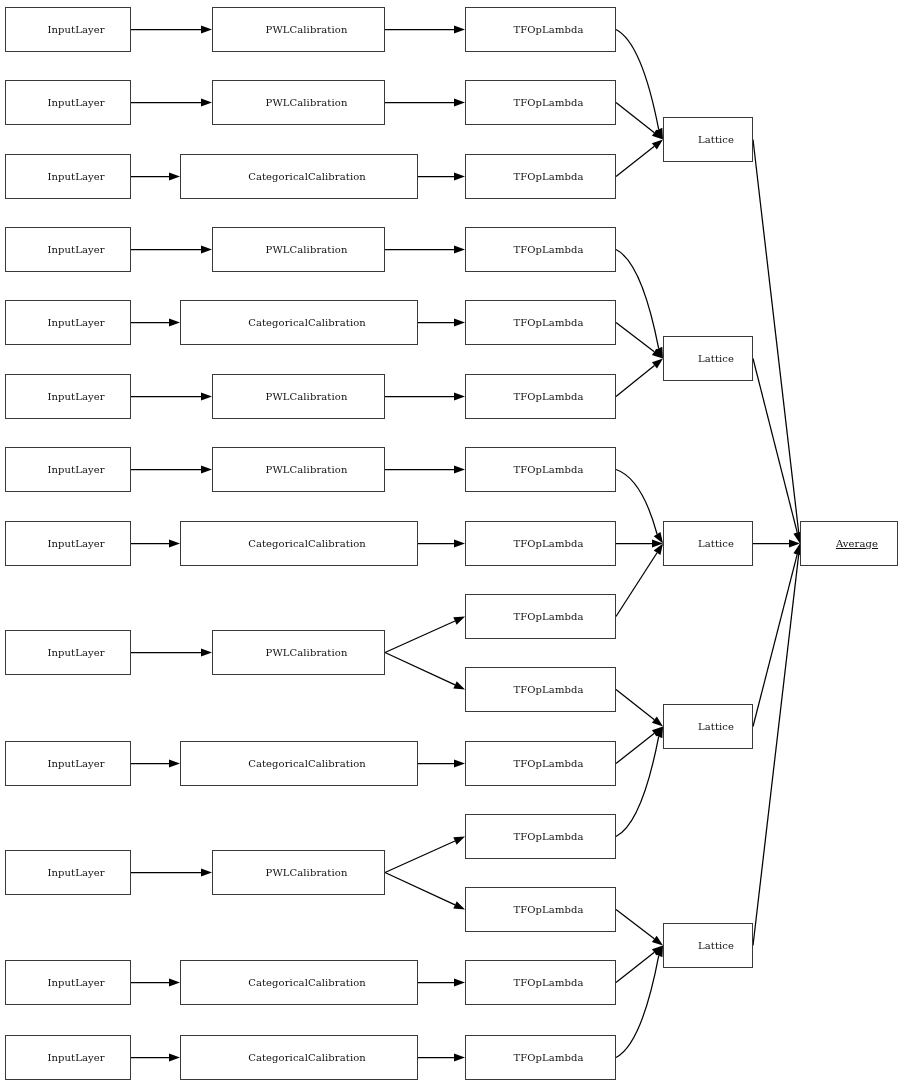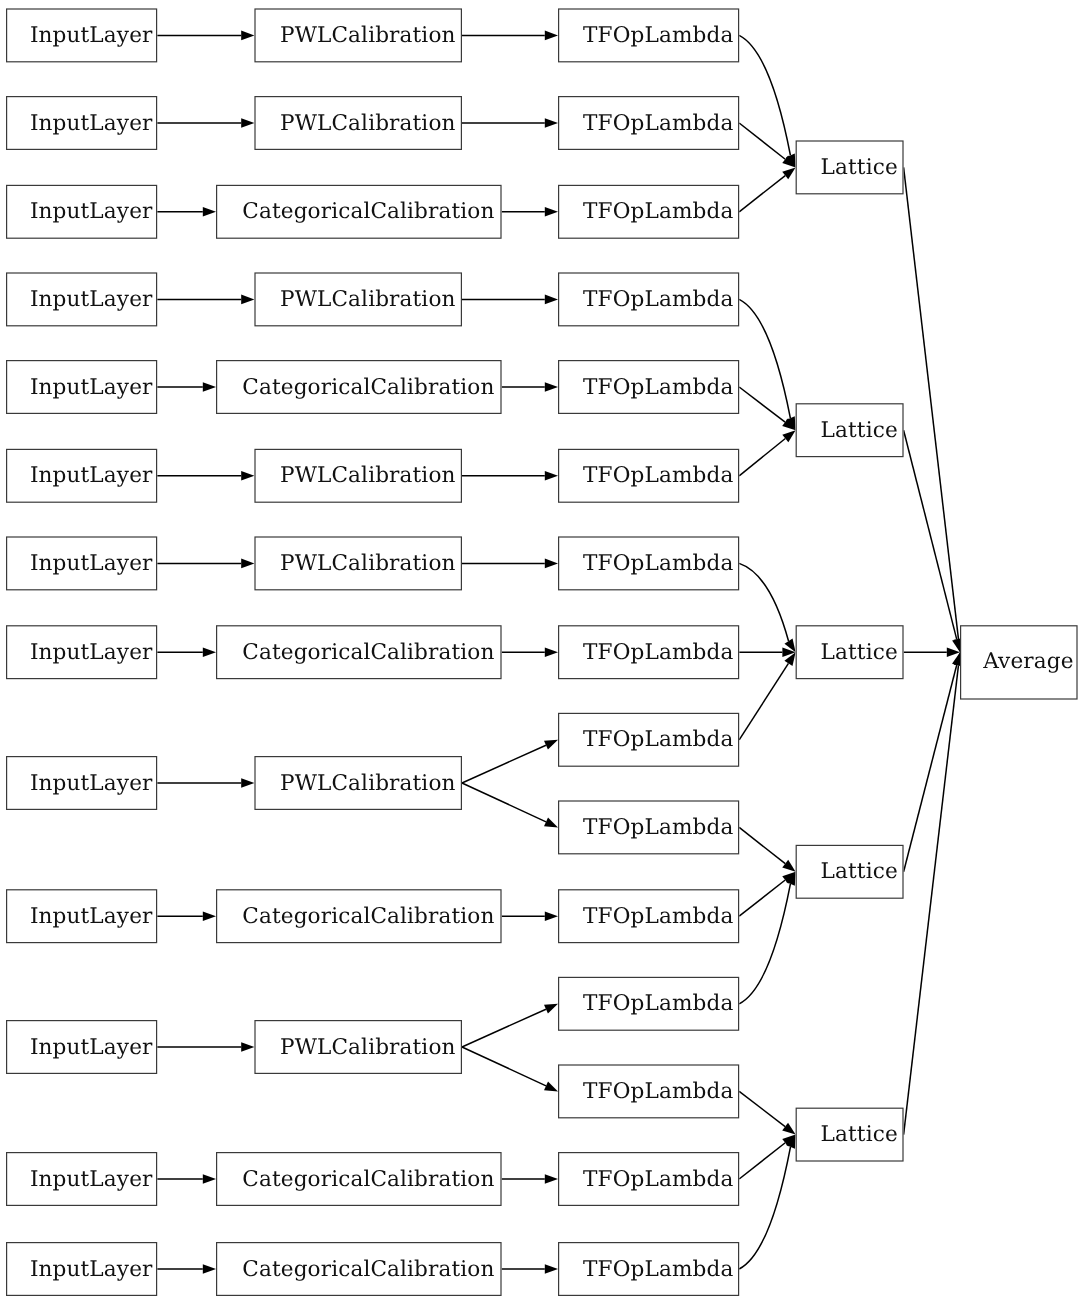--- a/index.html
+++ b/index.html
@@ -24,21 +24,21 @@
   }
   .node {
     position: absolute;
     box-sizing: border-box;
     border: 1.6px solid #3a3a3a;
     background: #ffffff;
     display: flex;
     align-items: center;
     justify-content: center;
     color: #111111;
-    font-size: 18px;
+    font-size: 10px;
     line-height: 1;
     letter-spacing: 0.1px;
     white-space: nowrap;
     padding-left: 16px;
   }
   .node-label {
     display: block;
     pointer-events: none;
   }
   .edge-path {
@@ -381,17 +381,17 @@
       </div>
       <div class="node" style="left: 663px; top: 521px; width: 90px; height: 45px;">
         <span class="node-label">Lattice</span>
       </div>
       <div class="node" style="left: 663px; top: 704px; width: 90px; height: 45px;">
         <span class="node-label">Lattice</span>
       </div>
       <div class="node" style="left: 663px; top: 923px; width: 90px; height: 45px;">
         <span class="node-label">Lattice</span>
       </div>
-      <div class="node" style="left: 800px; top: 521px; width: 98px; height: 62px;">
+      <div class="node" style="left: 800px; top: 521px; width: 98px; height: 45px; text-decoration: underline;">
         <span class="node-label">Average</span>
       </div>
     </div>
 </div>
 
 </body></html>

